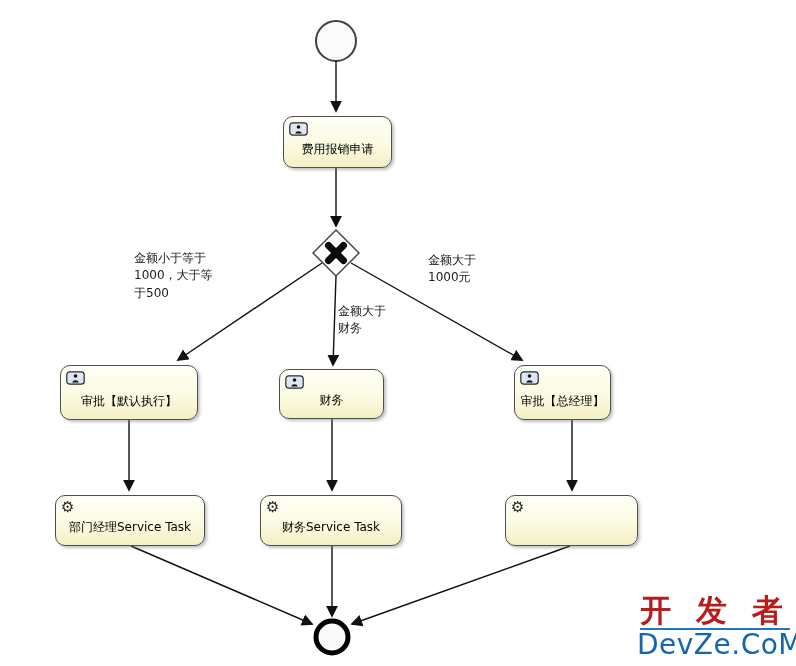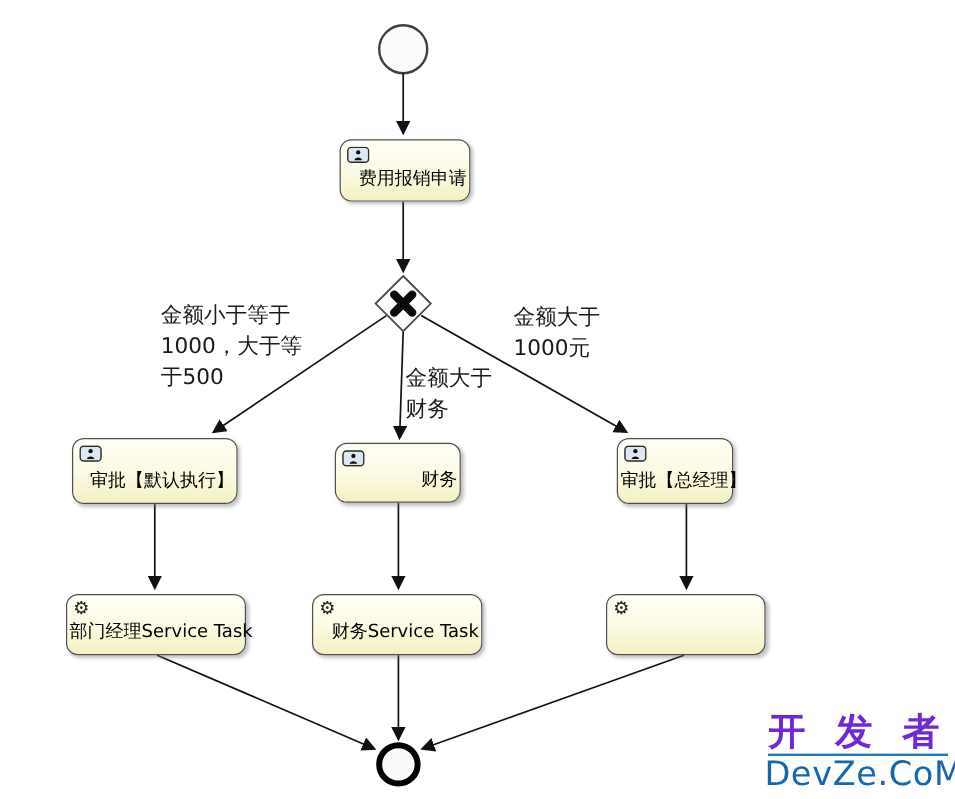--- a/index.html
+++ b/index.html
@@ -13,24 +13,24 @@
     border:1.5px solid #4f4f4f;
     border-radius:10px;
     background:linear-gradient(to bottom,#fffff6 0%,#fbfae2 55%,#f3f0c3 100%);
     box-shadow:2px 2px 3px rgba(120,120,120,0.45);
     box-sizing:border-box;
   }
   .task .icon{position:absolute;left:5px;top:4px;width:20px;height:15px;display:block;}
   .task .gear{font-size:15px;line-height:15px;color:#222;}
   .task-label{
     position:absolute;left:2px;right:2px;bottom:9px;
-    text-align:right;font-size:15px;color:#000;white-space:nowrap;
+    text-align:center;font-size:12px;color:#000;white-space:nowrap;
   }
   .edge-label{
-    position:absolute;font-size:18px;line-height:1.45;color:#1a1a1a;
+    position:absolute;font-size:12px;line-height:1.45;color:#1a1a1a;
     white-space:pre-line;
   }
   
   .watermark{position:absolute;left:637px;top:593px;width:156px;text-align:center;}
   .wm-line1{
     display:inline-block;font-size:31px;font-weight:bold;letter-spacing:7px;
     border-bottom:2px solid;padding-bottom:1px;line-height:1.1;
   }
   .wm-line2{font-size:28px;font-weight:500;letter-spacing:0.5px;line-height:1.05;}
 </style>
@@ -131,17 +131,17 @@
 
   <div class="edge-label" style="left:134px;top:250px;width:118px">金额小于等于
 1000，大于等
 于500</div>
   <div class="edge-label" style="left:338px;top:303px;width:100px">金额大于
 财务</div>
   <div class="edge-label" style="left:428px;top:252px;width:100px">金额大于
 1000元</div>
 
   <div class="watermark">
-    <span class="wm-line1" id="wm1" style="color: #6d28d9; border-bottom-color: rgb(34, 119, 193);">开 发 者</span><br>
+    <span class="wm-line1" id="wm1" style="color: #b91c1c; border-bottom-color: rgb(34, 119, 193);">开 发 者</span><br>
     <span class="wm-line2" id="wm2" style="color: rgb(21, 103, 175);">DevZe.CoM</span>
   </div>
 
 </div>
 
 </body></html>

